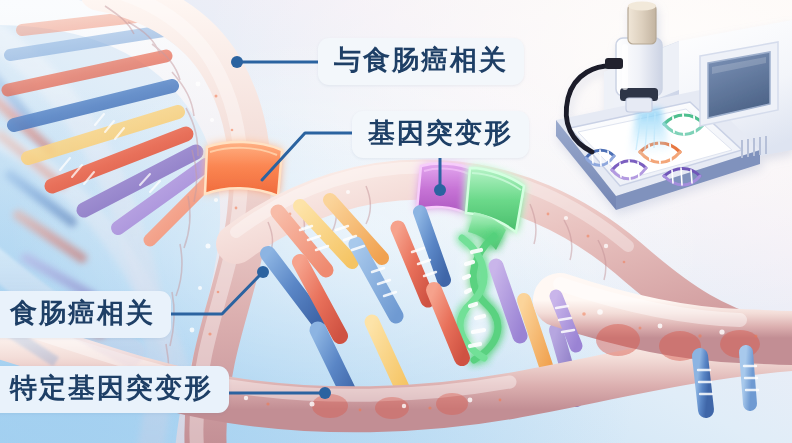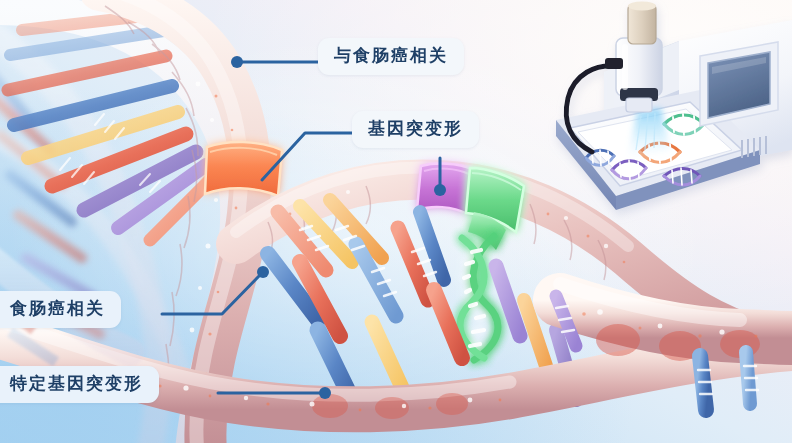--- a/index.html
+++ b/index.html
@@ -13,21 +13,21 @@
   .layer{position:absolute;inset:0;}
   svg.layer{display:block;}
 
   
   .anno{
     position:absolute;
     display:flex;align-items:center;justify-content:center;
     box-sizing:border-box;
     border-radius:11px;
     color:#1e3f66;
-    font-size:17px;
+    font-size:27px;
     font-weight:700;
     letter-spacing:2px;
     white-space:nowrap;
     line-height:1;
     padding:9px 16px 11px 16px;
     box-shadow:0 1px 3px rgba(80,110,150,.10);
   }
   .anno.light{background:#f3f7fb;}
   .anno.lightblue{background:#e9f2fb;}
   .anno.flushleft{border-top-left-radius:0;border-bottom-left-radius:0;}

